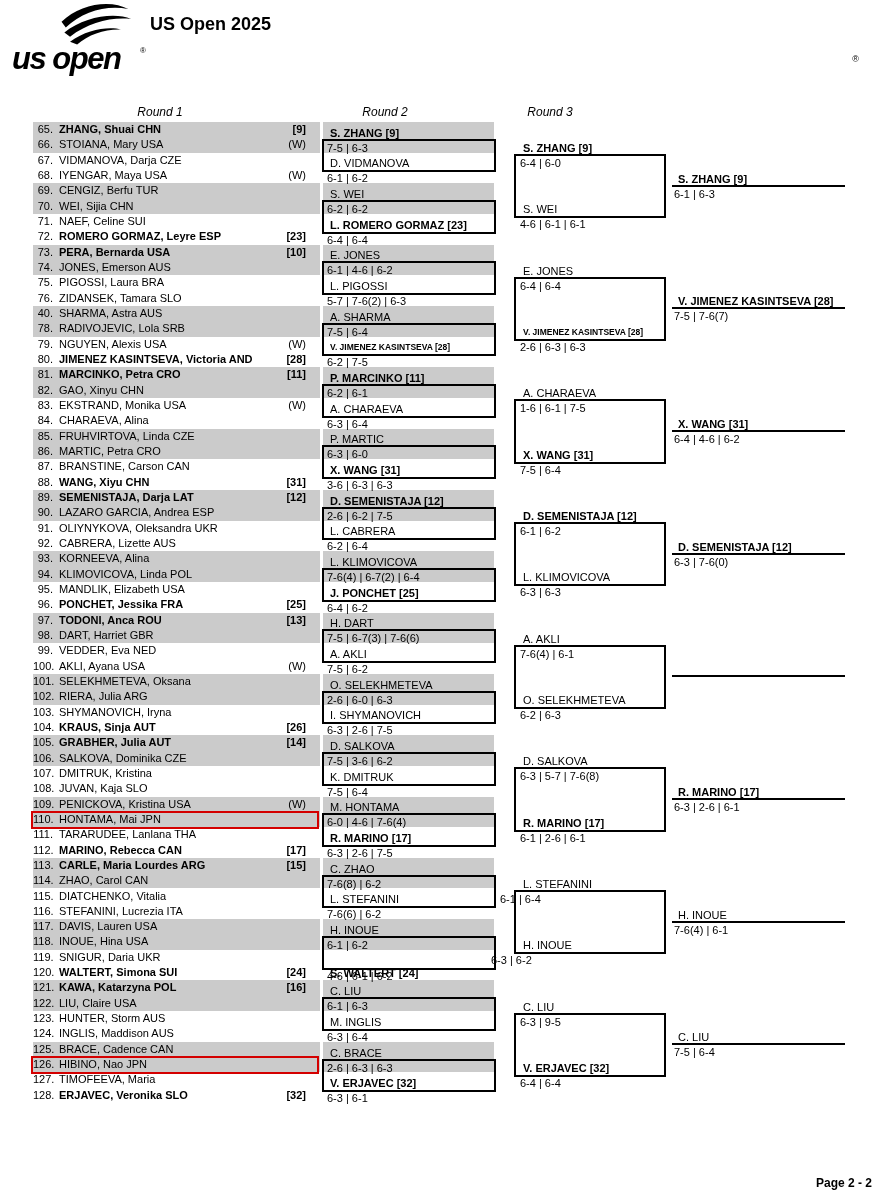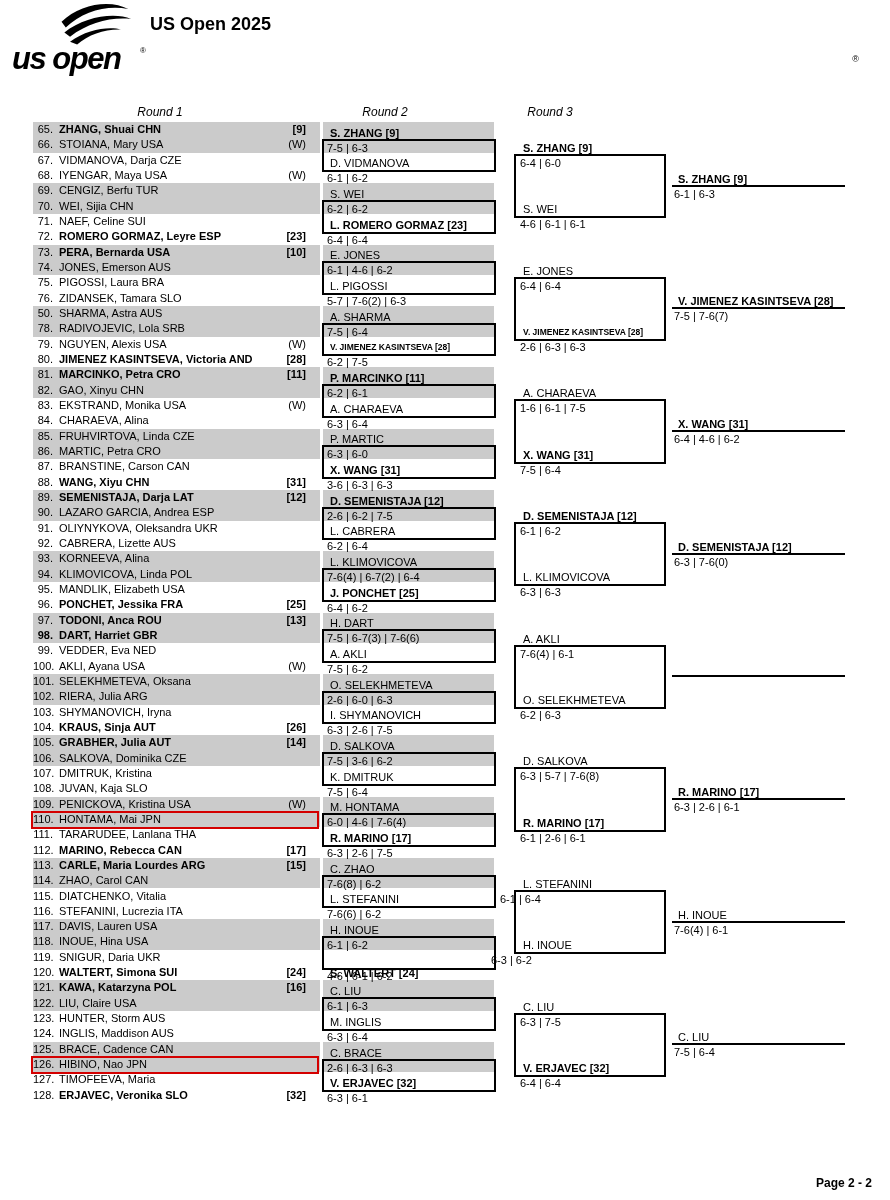--- a/index.html
+++ b/index.html
@@ -163,21 +163,21 @@
       </div>
       <div class="abs r1row" style="left: 33px; top: 275.3px; width: 287px; height: 15.33px;">
         <div class="r1num">75.</div>
         <div class="r1name">PIGOSSI, Laura BRA</div>
       </div>
       <div class="abs r1row" style="left: 33px; top: 290.63px; width: 287px; height: 15.33px;">
         <div class="r1num">76.</div>
         <div class="r1name">ZIDANSEK, Tamara SLO</div>
       </div>
       <div class="abs r1row" style="left: 33px; top: 305.96px; width: 287px; height: 15.33px;">
-        <div class="r1num">50.</div>
+        <div class="r1num">40.</div>
         <div class="r1name">SHARMA, Astra AUS</div>
       </div>
       <div class="abs r1row" style="left: 33px; top: 321.29px; width: 287px; height: 15.33px;">
         <div class="r1num">78.</div>
         <div class="r1name">RADIVOJEVIC, Lola SRB</div>
       </div>
       <div class="abs r1row" style="left: 33px; top: 336.62px; width: 287px; height: 15.33px;">
         <div class="r1num">79.</div>
         <div class="r1name">NGUYEN, Alexis USA</div>
         <div class="r1tag">(W)</div>
@@ -254,21 +254,21 @@
       <div class="abs r1row" style="left: 33px; top: 597.23px; width: 287px; height: 15.33px;">
         <div class="r1num">96.</div>
         <div class="r1name bold">PONCHET, Jessika FRA</div>
         <div class="r1tag bold">[25]</div>
       </div>
       <div class="abs r1row" style="left: 33px; top: 612.56px; width: 287px; height: 15.33px;">
         <div class="r1num">97.</div>
         <div class="r1name bold">TODONI, Anca ROU</div>
         <div class="r1tag bold">[13]</div>
       </div>
-      <div class="abs r1row" style="left: 33px; top: 627.89px; width: 287px; height: 15.33px; font-weight: bold;">
+      <div class="abs r1row" style="left: 33px; top: 627.89px; width: 287px; height: 15.33px;">
         <div class="r1num">98.</div>
         <div class="r1name">DART, Harriet GBR</div>
       </div>
       <div class="abs r1row" style="left: 33px; top: 643.22px; width: 287px; height: 15.33px;">
         <div class="r1num">99.</div>
         <div class="r1name">VEDDER, Eva NED</div>
       </div>
       <div class="abs r1row" style="left: 33px; top: 658.55px; width: 287px; height: 15.33px;">
         <div class="r1num">100.</div>
         <div class="r1name">AKLI, Ayana USA</div>
@@ -506,21 +506,21 @@
       <div class="abs sc" style="left: 520px; top: 709.04px;">6-2 | 6-3</div>
       <div class="abs nm" style="left: 523px; top: 755.36px;">D. SALKOVA</div>
       <div class="abs sc" style="left: 520px; top: 770.36px;">6-3 | 5-7 | 7-6(8)</div>
       <div class="abs nm bold" style="left: 523px; top: 816.68px;">R. MARINO [17]</div>
       <div class="abs sc" style="left: 520px; top: 831.68px;">6-1 | 2-6 | 6-1</div>
       <div class="abs nm" style="left: 523px; top: 878px;">L. STEFANINI</div>
       <div class="abs sc" style="left: 500px; top: 893px;">6-1 | 6-4</div>
       <div class="abs nm" style="left: 523px; top: 939.32px;">H. INOUE</div>
       <div class="abs sc" style="left: 491px; top: 954.32px;">6-3 | 6-2</div>
       <div class="abs nm" style="left: 523px; top: 1000.64px;">C. LIU</div>
-      <div class="abs sc" style="left: 520px; top: 1015.64px;">6-3 | 7-5</div>
+      <div class="abs sc" style="left: 520px; top: 1015.64px;">6-3 | 9-5</div>
       <div class="abs nm bold" style="left: 523px; top: 1061.96px;">V. ERJAVEC [32]</div>
       <div class="abs sc" style="left: 520px; top: 1076.96px;">6-4 | 6-4</div>
       <div class="abs ul" style="left: 672px; top: 184.82px; width: 173px;"></div>
       <div class="abs nm bold" style="left: 678px; top: 172.82px;">S. ZHANG [9]</div>
       <div class="abs sc" style="left: 674px; top: 187.82px;">6-1 | 6-3</div>
       <div class="abs ul" style="left: 672px; top: 307.46px; width: 173px;"></div>
       <div class="abs nm bold" style="left: 678px; top: 295.46px;">V. JIMENEZ KASINTSEVA [28]</div>
       <div class="abs sc" style="left: 674px; top: 310.46px;">7-5 | 7-6(7)</div>
       <div class="abs ul" style="left: 672px; top: 430.1px; width: 173px;"></div>
       <div class="abs nm bold" style="left: 678px; top: 418.1px;">X. WANG [31]</div>

